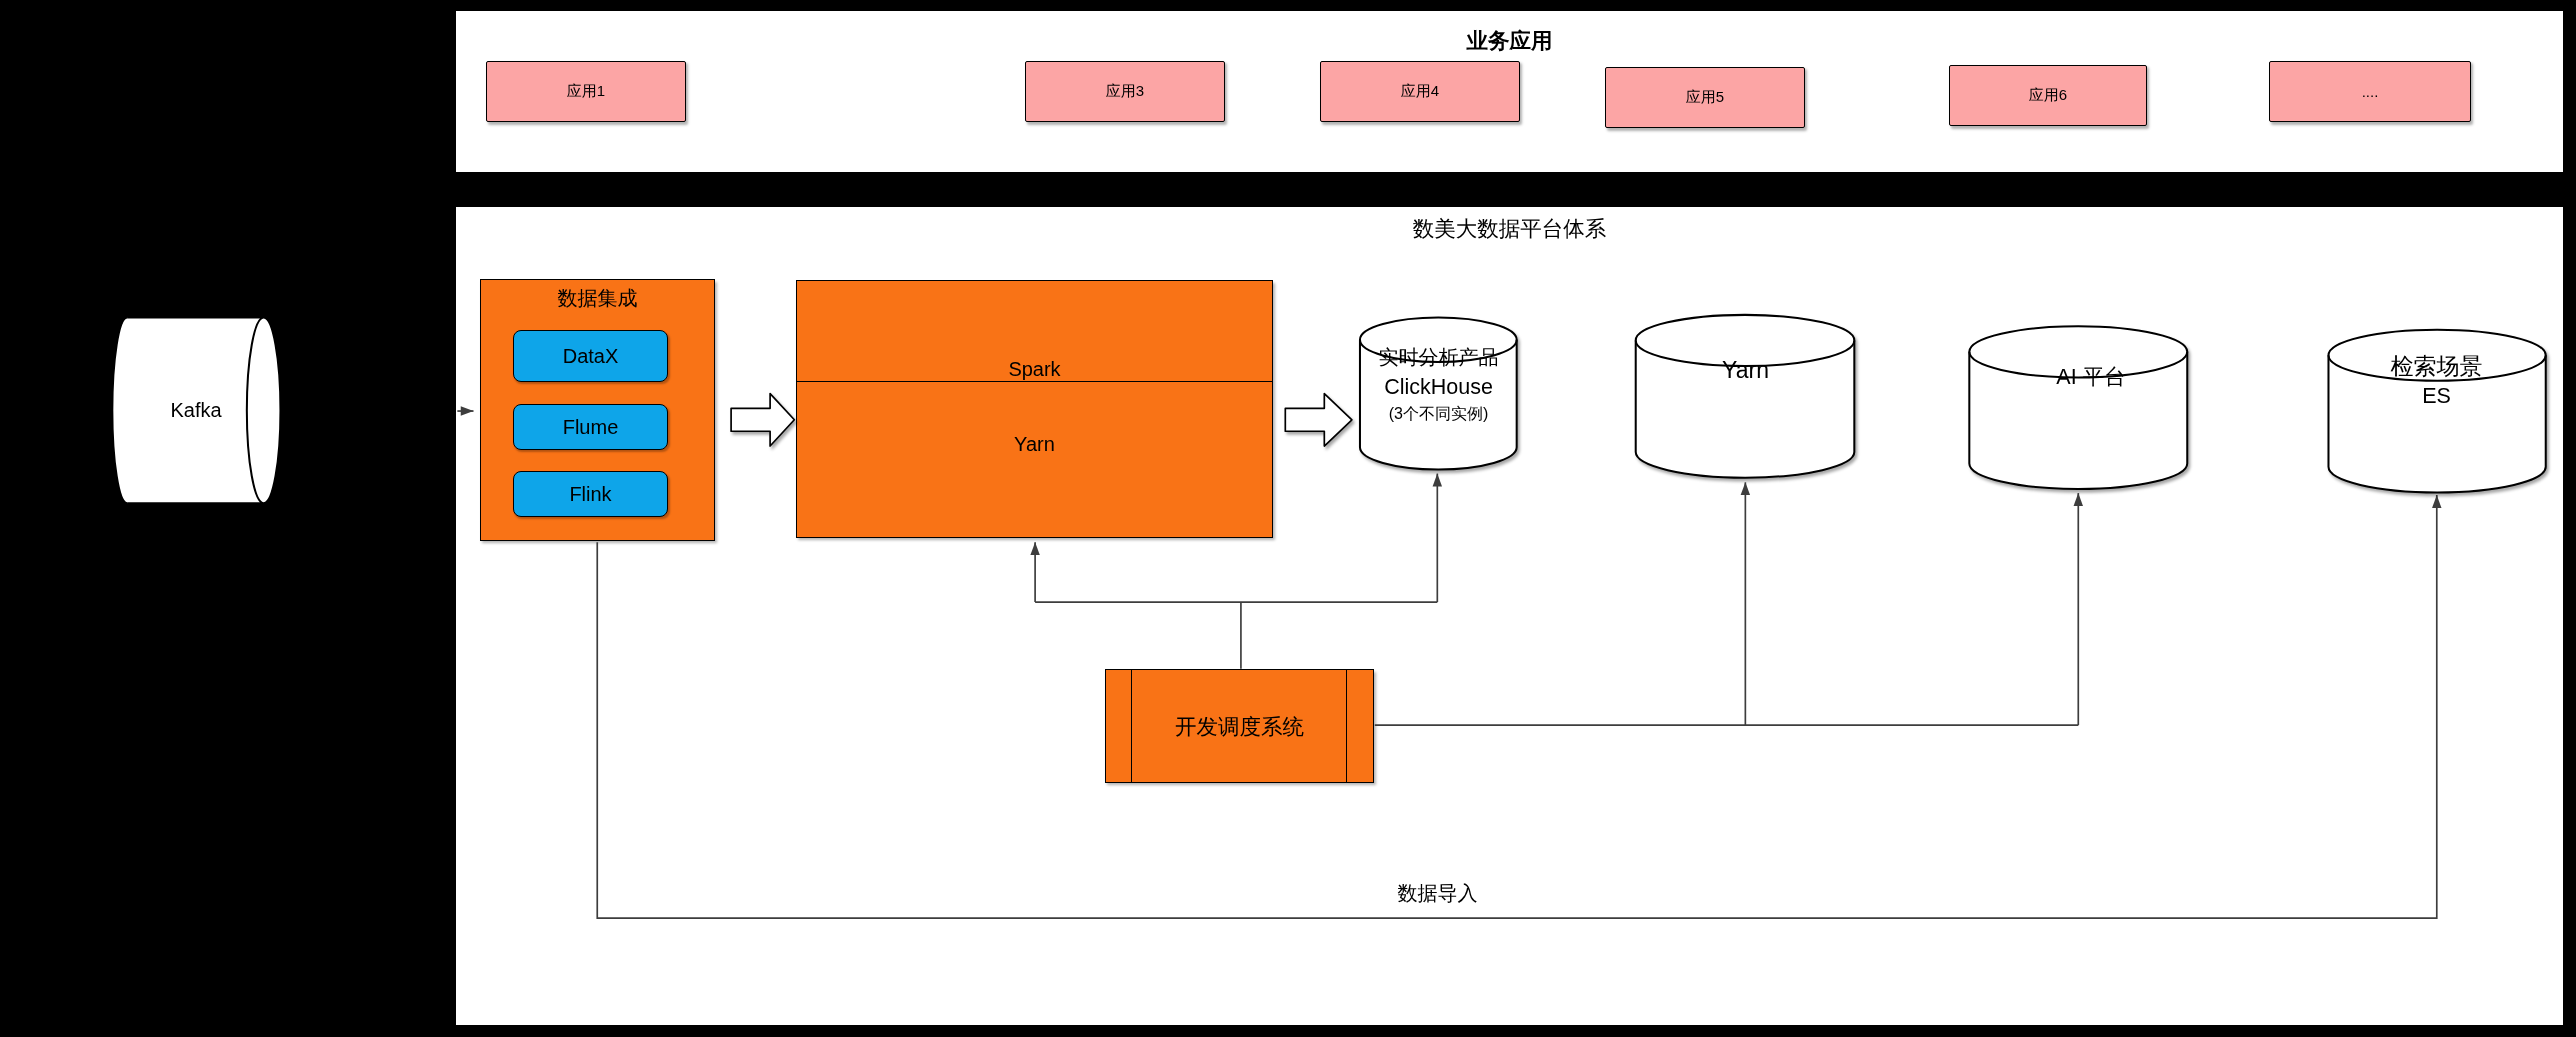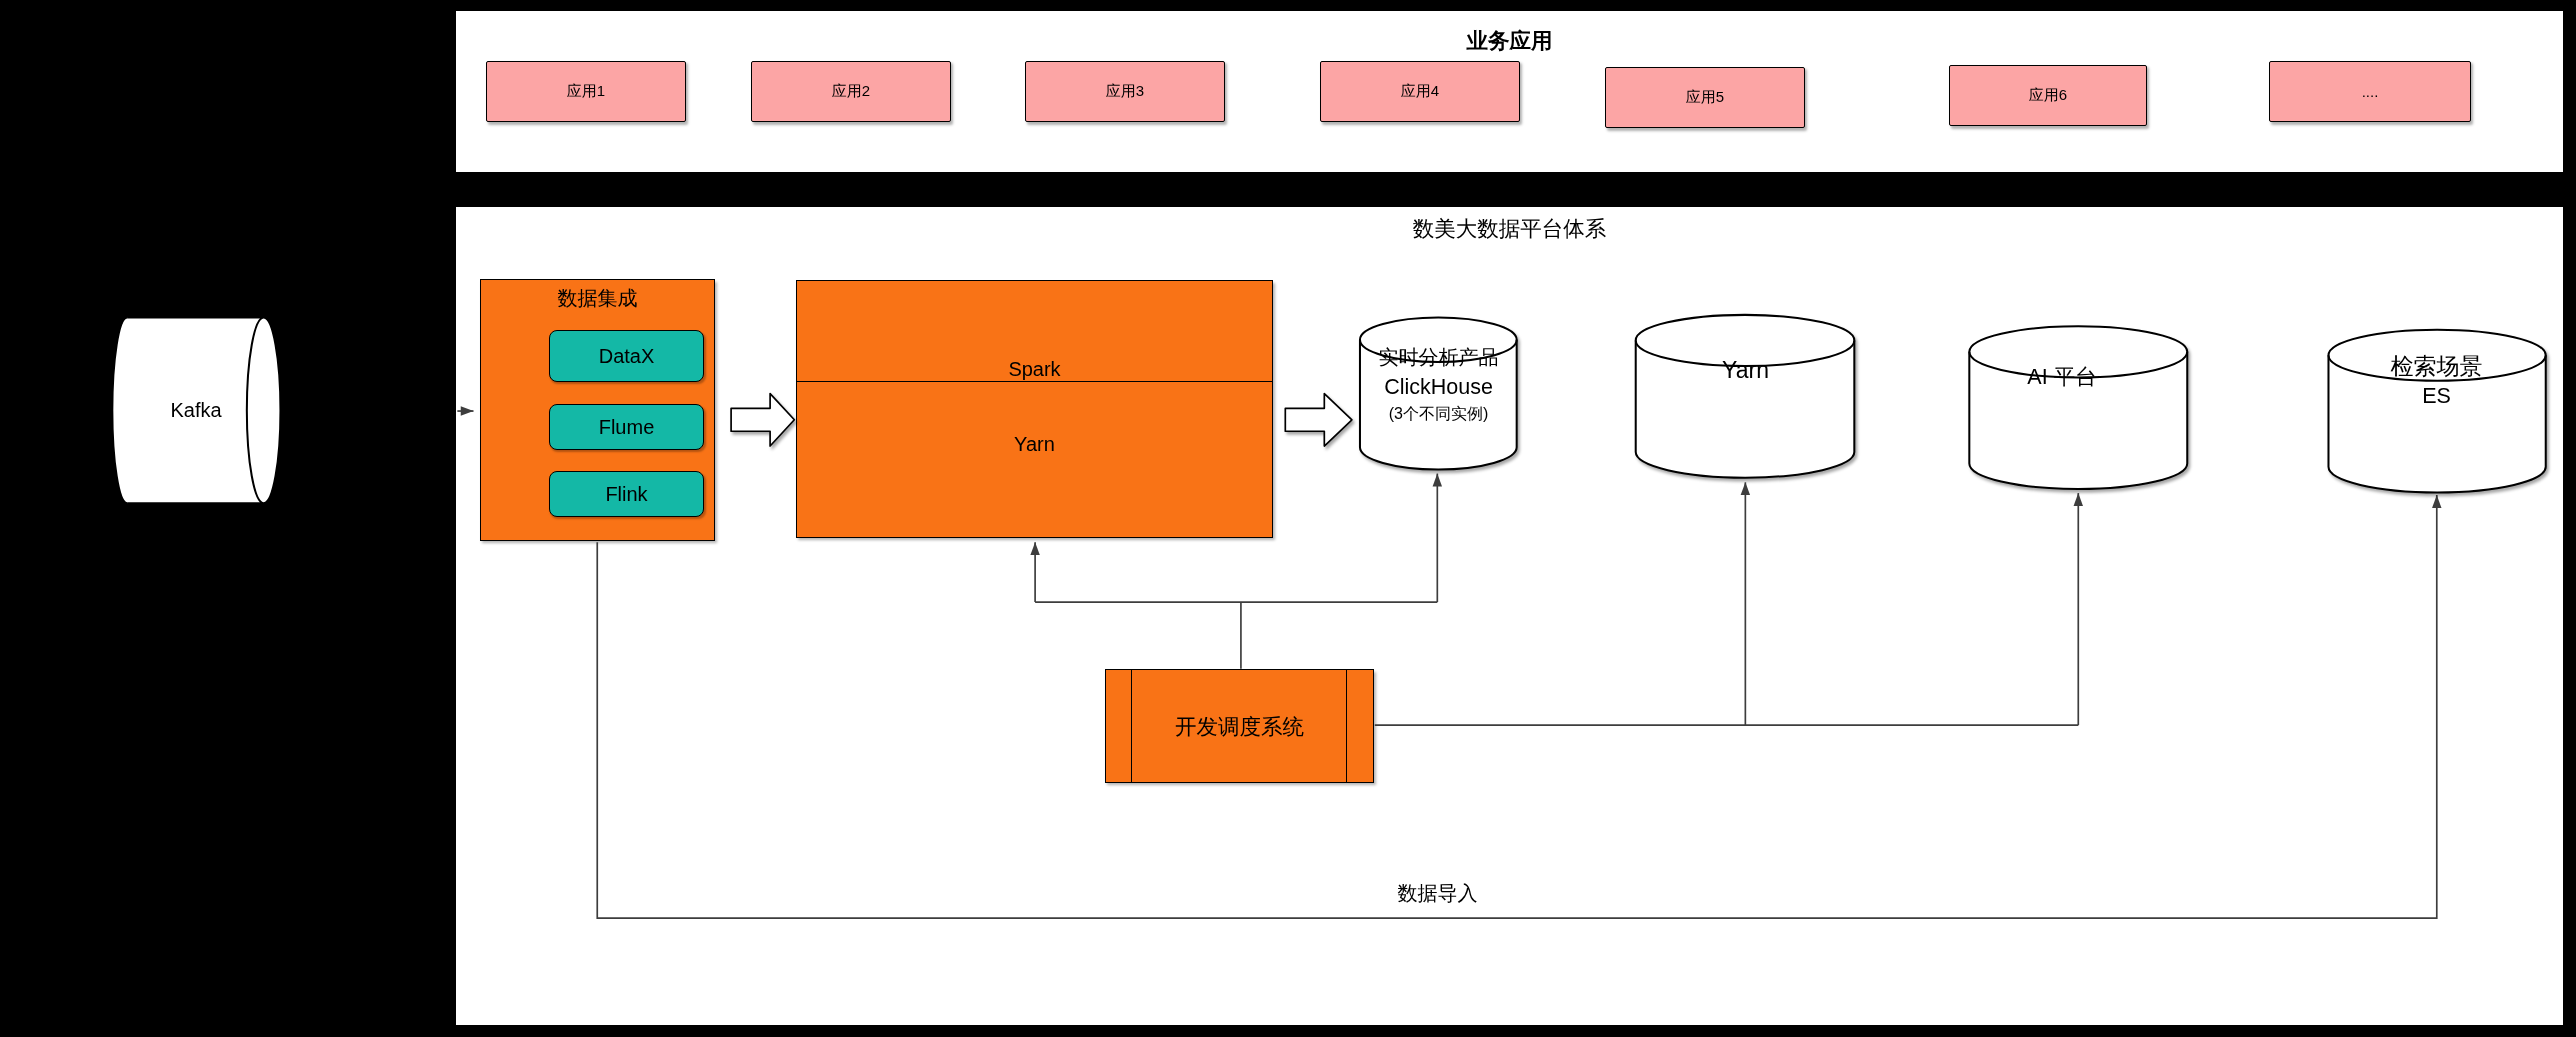--- a/index.html
+++ b/index.html
@@ -5,46 +5,43 @@
   html,body{margin:0;padding:0;background:#000;}
   body{font-family:"Liberation Sans","DejaVu Sans",sans-serif;color:#000;}
   #stage{position:relative;width:2576px;height:1038px;background:#000;overflow:hidden;}
   .panel{position:absolute;background:#fff;border:1.3px solid #000;box-sizing:border-box;}
   .panel-title{position:absolute;width:100%;text-align:center;font-size:21.5px;}
   .appbox{position:absolute;background:#fca5a5;border:1.3px solid #000;border-radius:2px;
           box-sizing:border-box;display:flex;align-items:center;justify-content:center;
           font-size:15px;box-shadow:2px 2.7px 2.7px rgba(0,0,0,0.30);}
   .shapebox{position:absolute;background:#f97316;border:1.3px solid #000;box-sizing:border-box;
           box-shadow:2px 2.7px 2.7px rgba(0,0,0,0.30);}
-  .roundbox{position:absolute;background:#14b8a6;border:1.3px solid #000;border-radius:8px;
+  .roundbox{position:absolute;background:#0ea5e9;border:1.3px solid #000;border-radius:8px;
           box-sizing:border-box;display:flex;align-items:center;justify-content:center;
-          font-size:20px;box-shadow:1.3px 2px 2px rgba(0,0,0,0.28);margin-left:36px;}
+          font-size:20px;box-shadow:1.3px 2px 2px rgba(0,0,0,0.28);}
   .stack-row{position:relative;display:flex;align-items:flex-end;justify-content:center;
           font-size:20px;box-sizing:border-box;}
   .divider{border-top:1.3px solid #000;}
   .cyl-label{position:absolute;text-align:center;line-height:30px;}
   #overlay{position:absolute;left:0;top:0;pointer-events:none;}
   .shape{filter:drop-shadow(3px 4px 2px rgba(0,0,0,0.35));}
   .vline{position:absolute;top:0;bottom:0;width:1.3px;background:#000;}
   .flowlabel{position:absolute;text-align:center;font-size:20px;}
 </style>
 </head>
 <body>
 
 <div id="stage">
 
   <div class="panel" style="left:455px;top:10px;width:2109px;height:163px;font-weight:bold;">
     <div class="panel-title" style="top:15px;">业务应用</div>
   </div>
 
   <div class="appbox" style="left:486px;top:61px;width:200px;height:61px;">
     <span>应用1</span>
-  </div>
-  <div class="appbox" style="left:751px;top:61px;width:200px;height:61px;">
-    <span>应用2</span>
   </div>
   <div class="appbox" style="left:1025px;top:61px;width:200px;height:61px;">
     <span>应用3</span>
   </div>
   <div class="appbox" style="left:1308px;top:61px;width:200px;height:61px;margin-left:12px;">
     <span>应用4</span>
   </div>
   <div class="appbox" style="left:1605px;top:67px;width:200px;height:61px;">
     <span>应用5</span>
   </div>
@@ -149,21 +146,21 @@
   <div class="cyl-label" style="left:122px;top:395px;width:148px;font-size:20px;">Kafka</div>
 
   <div class="cyl-label" style="left:1360px;top:342px;width:157px;">
     <div style="font-size:20px;">实时分析产品</div>
     <div style="font-size:21.5px;">ClickHouse</div>
     <div style="font-size:16px;line-height:24px;">(3个不同实例)</div>
   </div>
 
   <div class="cyl-label" style="left:1636px;top:355px;width:219px;font-size:23px;">Yarn</div>
 
-  <div class="cyl-label" style="left:1969px;top:362px;width:186px;font-size:21.5px;">AI 平台</div>
+  <div class="cyl-label" style="left:1969px;top:362px;width:186px;font-size:21.5px;padding-left:29px;">AI 平台</div>
 
   <div class="cyl-label" style="left:2328px;top:351px;width:217px;">
     <div style="font-size:23px;">检索场景</div>
     <div style="font-size:21.5px;">ES</div>
   </div>
 
   <div class="flowlabel" style="left:1357px;top:880px;width:161px;">数据导入</div>
 
 </div>
 

